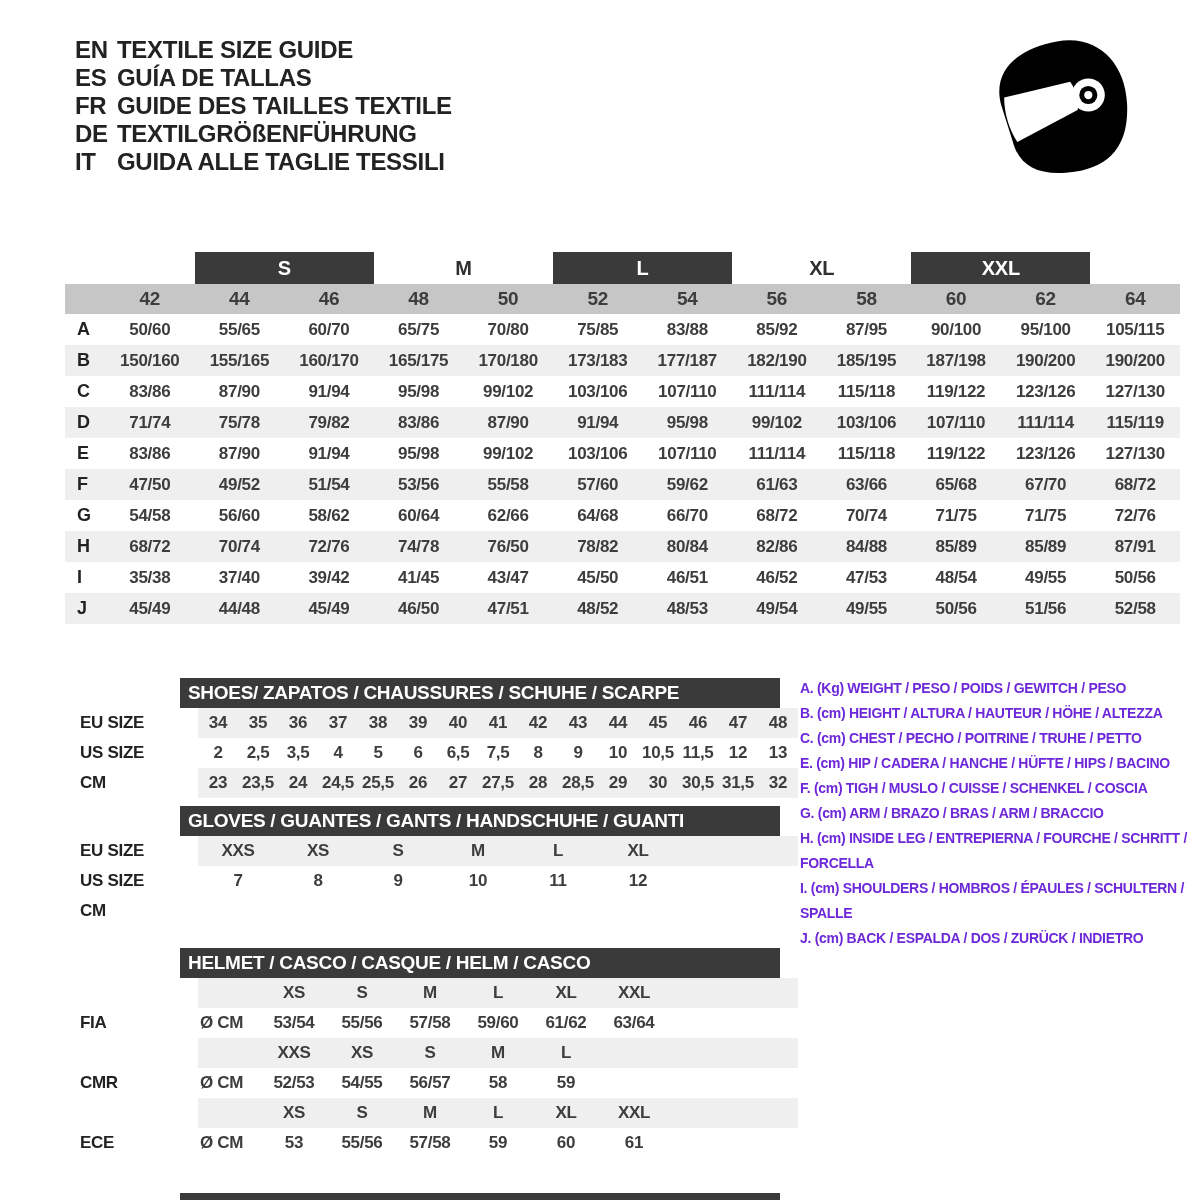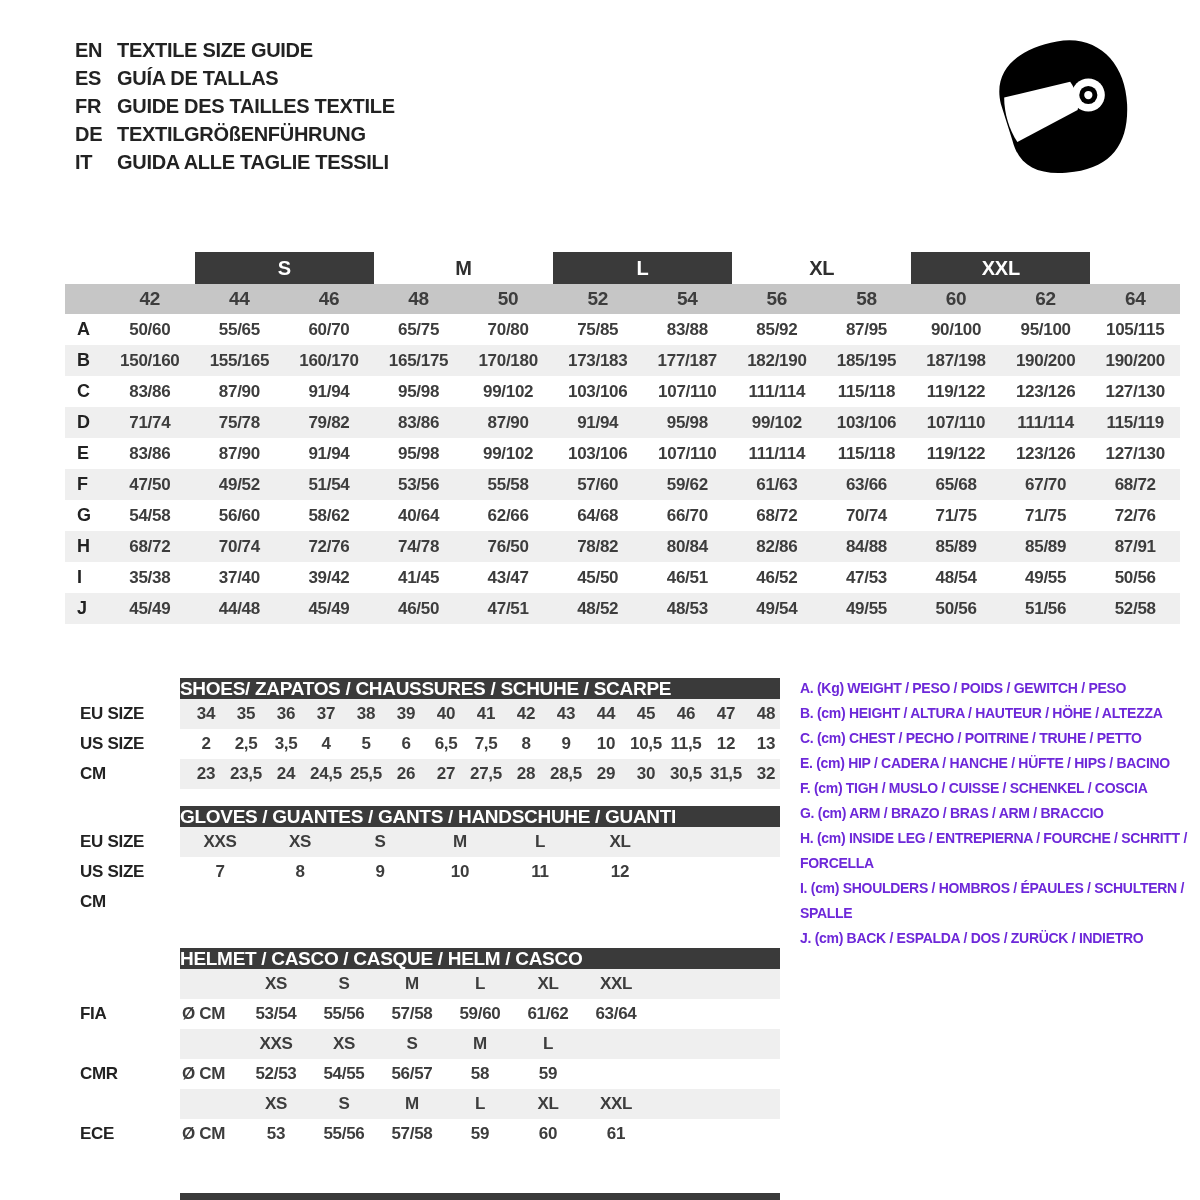--- a/index.html
+++ b/index.html
@@ -14,21 +14,21 @@
   body{
     font-family:"Liberation Sans","DejaVu Sans",sans-serif;
     color:var(--txt);
     letter-spacing:-0.3px;
   }
   #page{position:relative;width:1200px;height:1200px;background:#fff;overflow:hidden;}
 
   
   #language-list{position:absolute;left:75px;top:36px;}
   .lang-row{display:grid;grid-template-columns:42px auto;height:28px;align-items:center;}
-  .lang-code,.lang-label{font-weight:bold;font-size:20px;color:#222;white-space:nowrap;}
+  .lang-code,.lang-label{font-weight:bold;font-size:24px;color:#222;white-space:nowrap;}
 
   
   #helmet-logo{position:absolute;left:972px;top:30px;width:165px;height:168px;}
 
   
   #textile-table{position:absolute;left:65px;top:252px;width:1115px;}
   .groups-row,.nums-row,.trow{display:grid;grid-template-columns:40px repeat(12,1fr);}
   .groups-row{height:32px;}
   .group{display:flex;align-items:center;justify-content:center;font-weight:bold;font-size:20px;color:#2f2f2f;}
   .group.dark{background:var(--dark);color:var(--bartxt);}
@@ -38,28 +38,28 @@
   .trow.shade{background:var(--stripe);}
   .rlabel{display:flex;align-items:center;padding-left:12px;font-weight:bold;font-size:18px;color:#222;}
   .cell{display:flex;align-items:center;justify-content:center;font-weight:bold;font-size:17px;color:#3d3d3d;white-space:nowrap;}
 
   
   .mini-table{position:absolute;left:80px;width:700px;}
   #shoes-table{top:678px;}
   #gloves-table{top:806px;}
   #helmet-table{top:948px;}
   .bar{
-    margin-left:100px;width:600px;height:21px;background:var(--dark);color:var(--bartxt);
-    display:flex;align-items:center;font-weight:bold;font-size:19px;white-space:nowrap;
+    margin-left:100px;width:600px;height:30px;background:var(--dark);color:var(--bartxt);
+    display:flex;align-items:center;padding-left:8px;font-weight:bold;font-size:19px;white-space:nowrap;
   }
-  .srow{display:grid;grid-template-columns:100px 600px;height:30px;}
+  .srow{display:grid;grid-template-columns:100px 600px;height:30px;gap:18px;}
   .slabel{display:flex;align-items:center;font-weight:bold;font-size:17px;color:#222;white-space:nowrap;}
   .scontent{height:30px;}
   .scontent.shade{background:var(--stripe);}
-  .shoe-cols{display:grid;grid-template-columns:repeat(15,40px);padding-left:6px;}
+  .shoe-cols{display:grid;grid-template-columns:repeat(15,40px);}
   .glove-cols{display:grid;grid-template-columns:repeat(6,80px);}
   .hcols{display:grid;grid-template-columns:62px repeat(6,68px);}
   .scell{display:flex;align-items:center;justify-content:center;font-weight:bold;font-size:17px;color:#3d3d3d;white-space:nowrap;}
   .scell.diam{justify-content:flex-start;padding-left:2px;}
 
   
   #legend{position:absolute;left:800px;top:676px;width:400px;}
   .legend-line{font-weight:bold;font-size:14px;line-height:25px;color:#6d28d9;}
 
   
@@ -215,21 +215,21 @@
           <div class="cell">63/66</div>
           <div class="cell">65/68</div>
           <div class="cell">67/70</div>
           <div class="cell">68/72</div>
         </div>
         <div class="trow">
           <div class="rlabel">G</div>
           <div class="cell">54/58</div>
           <div class="cell">56/60</div>
           <div class="cell">58/62</div>
-          <div class="cell">40/64</div>
+          <div class="cell">60/64</div>
           <div class="cell">62/66</div>
           <div class="cell">64/68</div>
           <div class="cell">66/70</div>
           <div class="cell">68/72</div>
           <div class="cell">70/74</div>
           <div class="cell">71/75</div>
           <div class="cell">71/75</div>
           <div class="cell">72/76</div>
         </div>
         <div class="trow shade">

